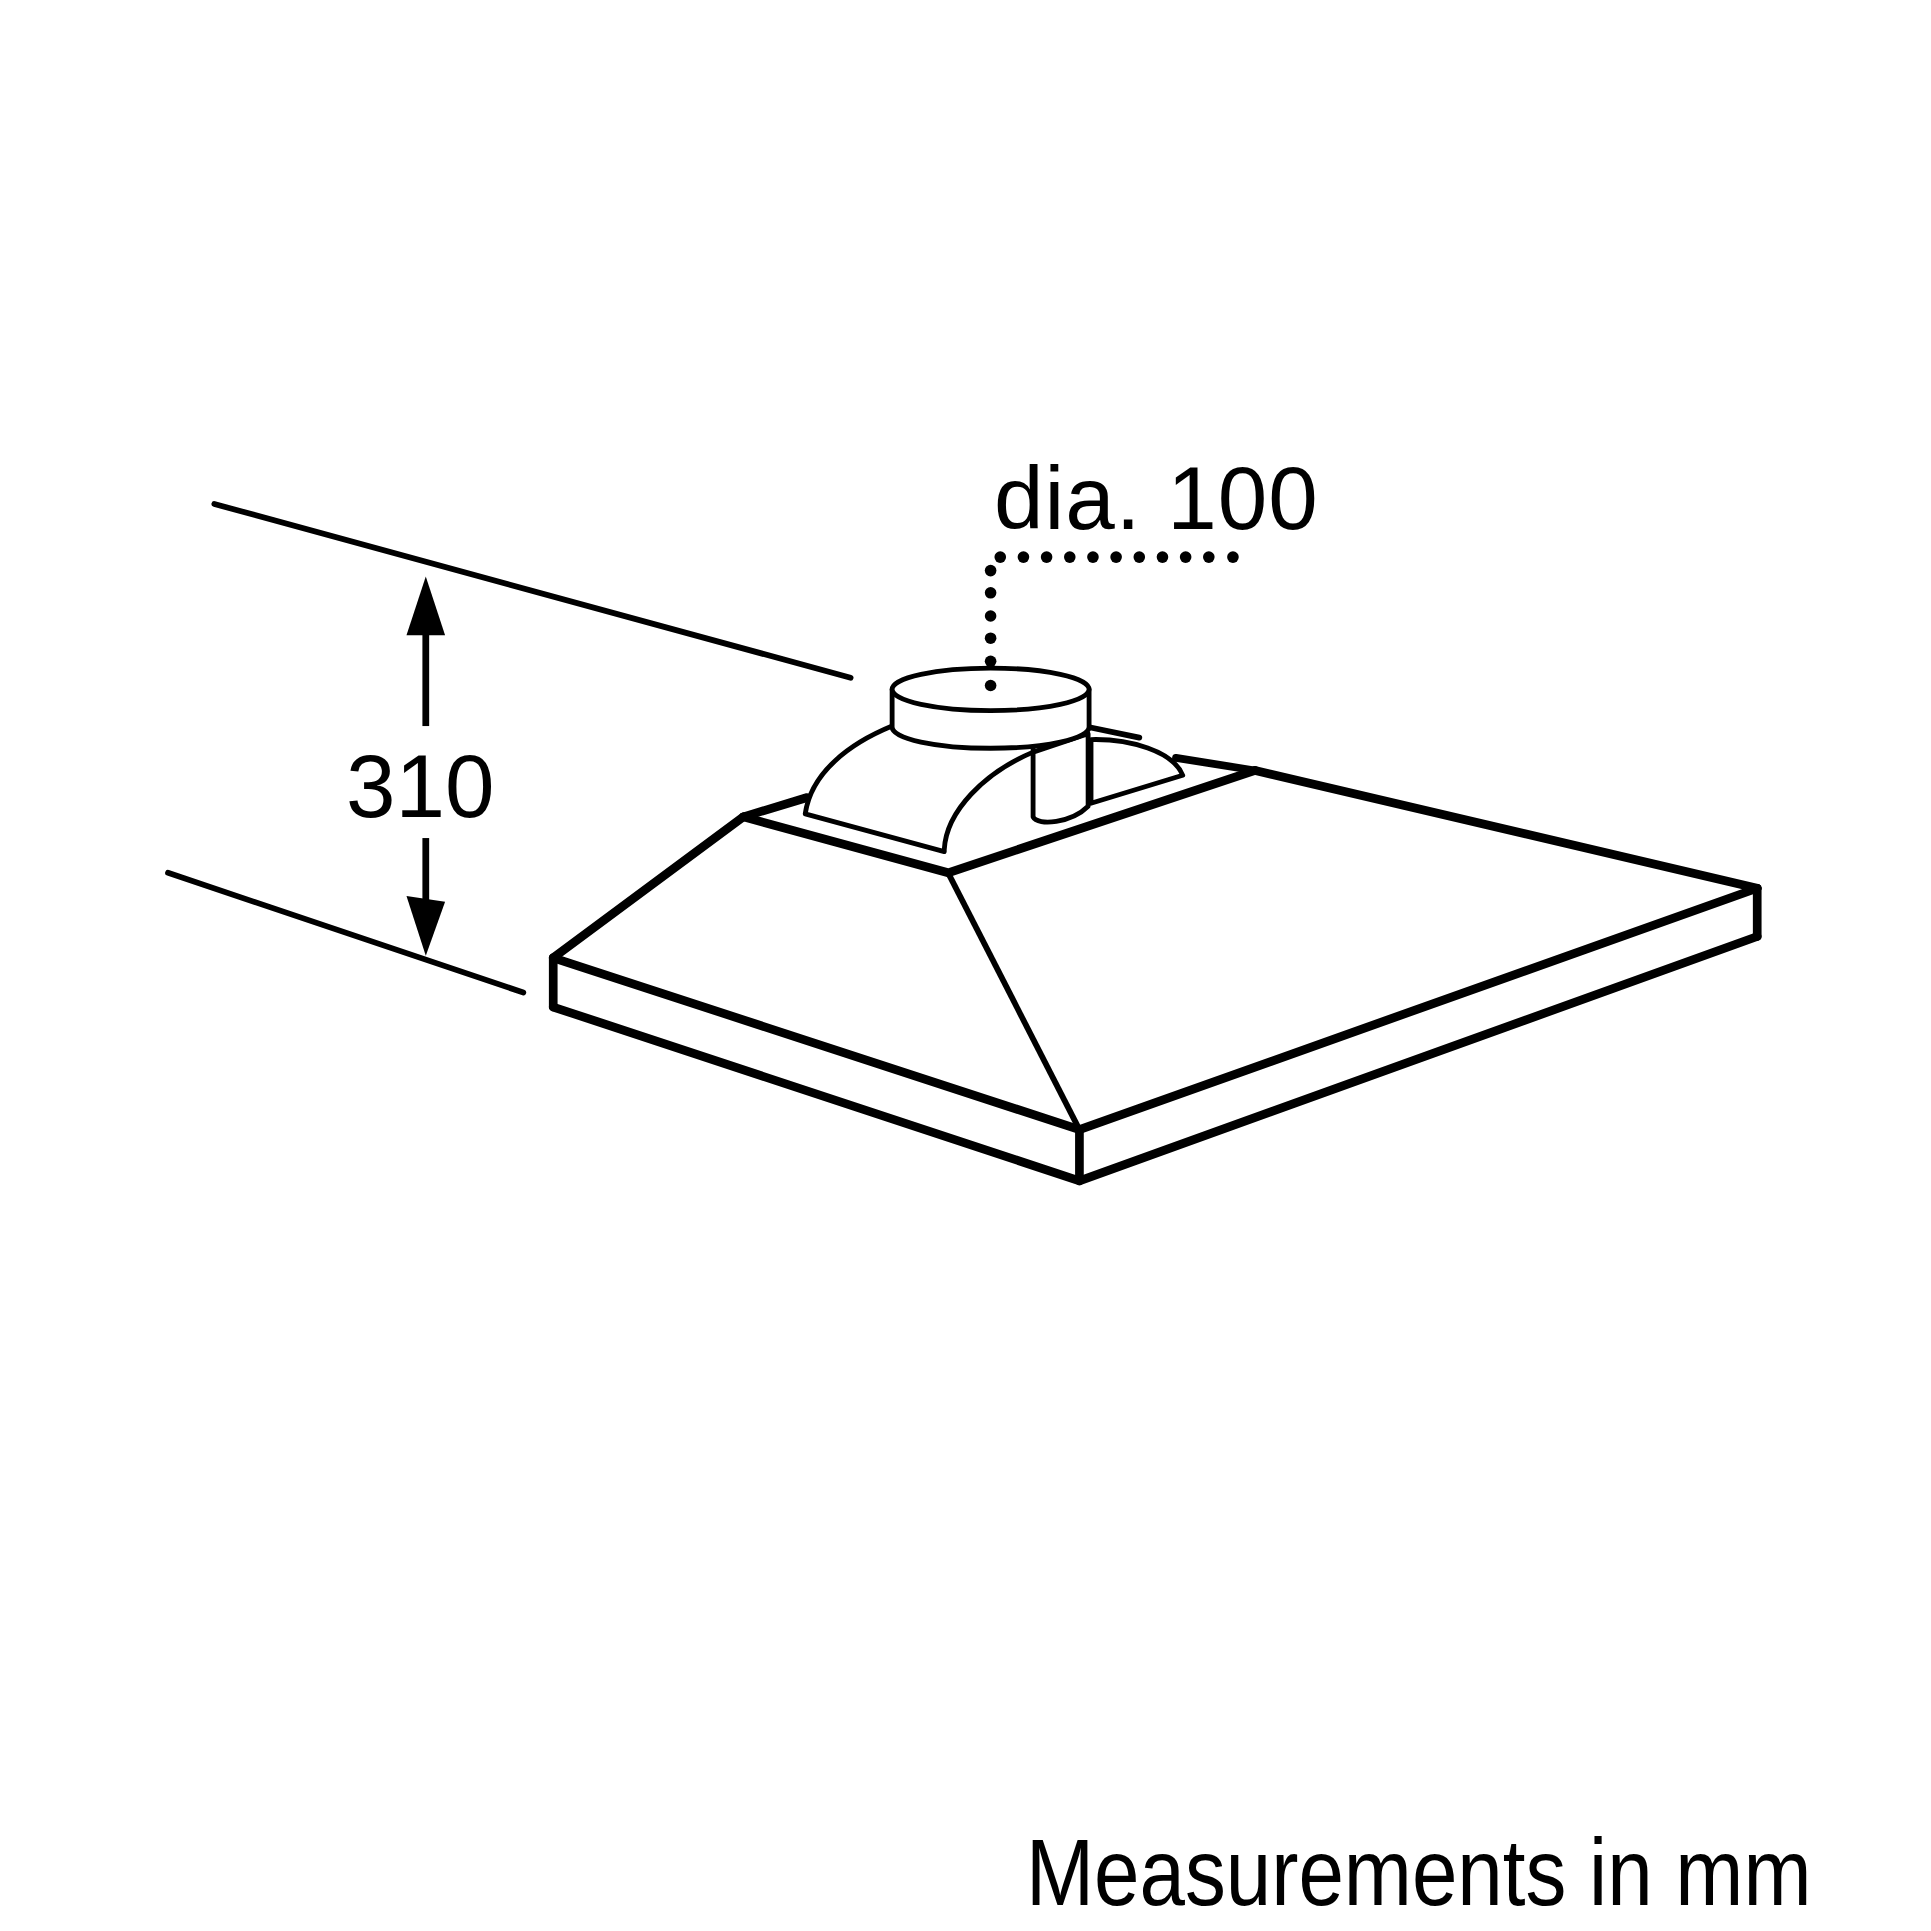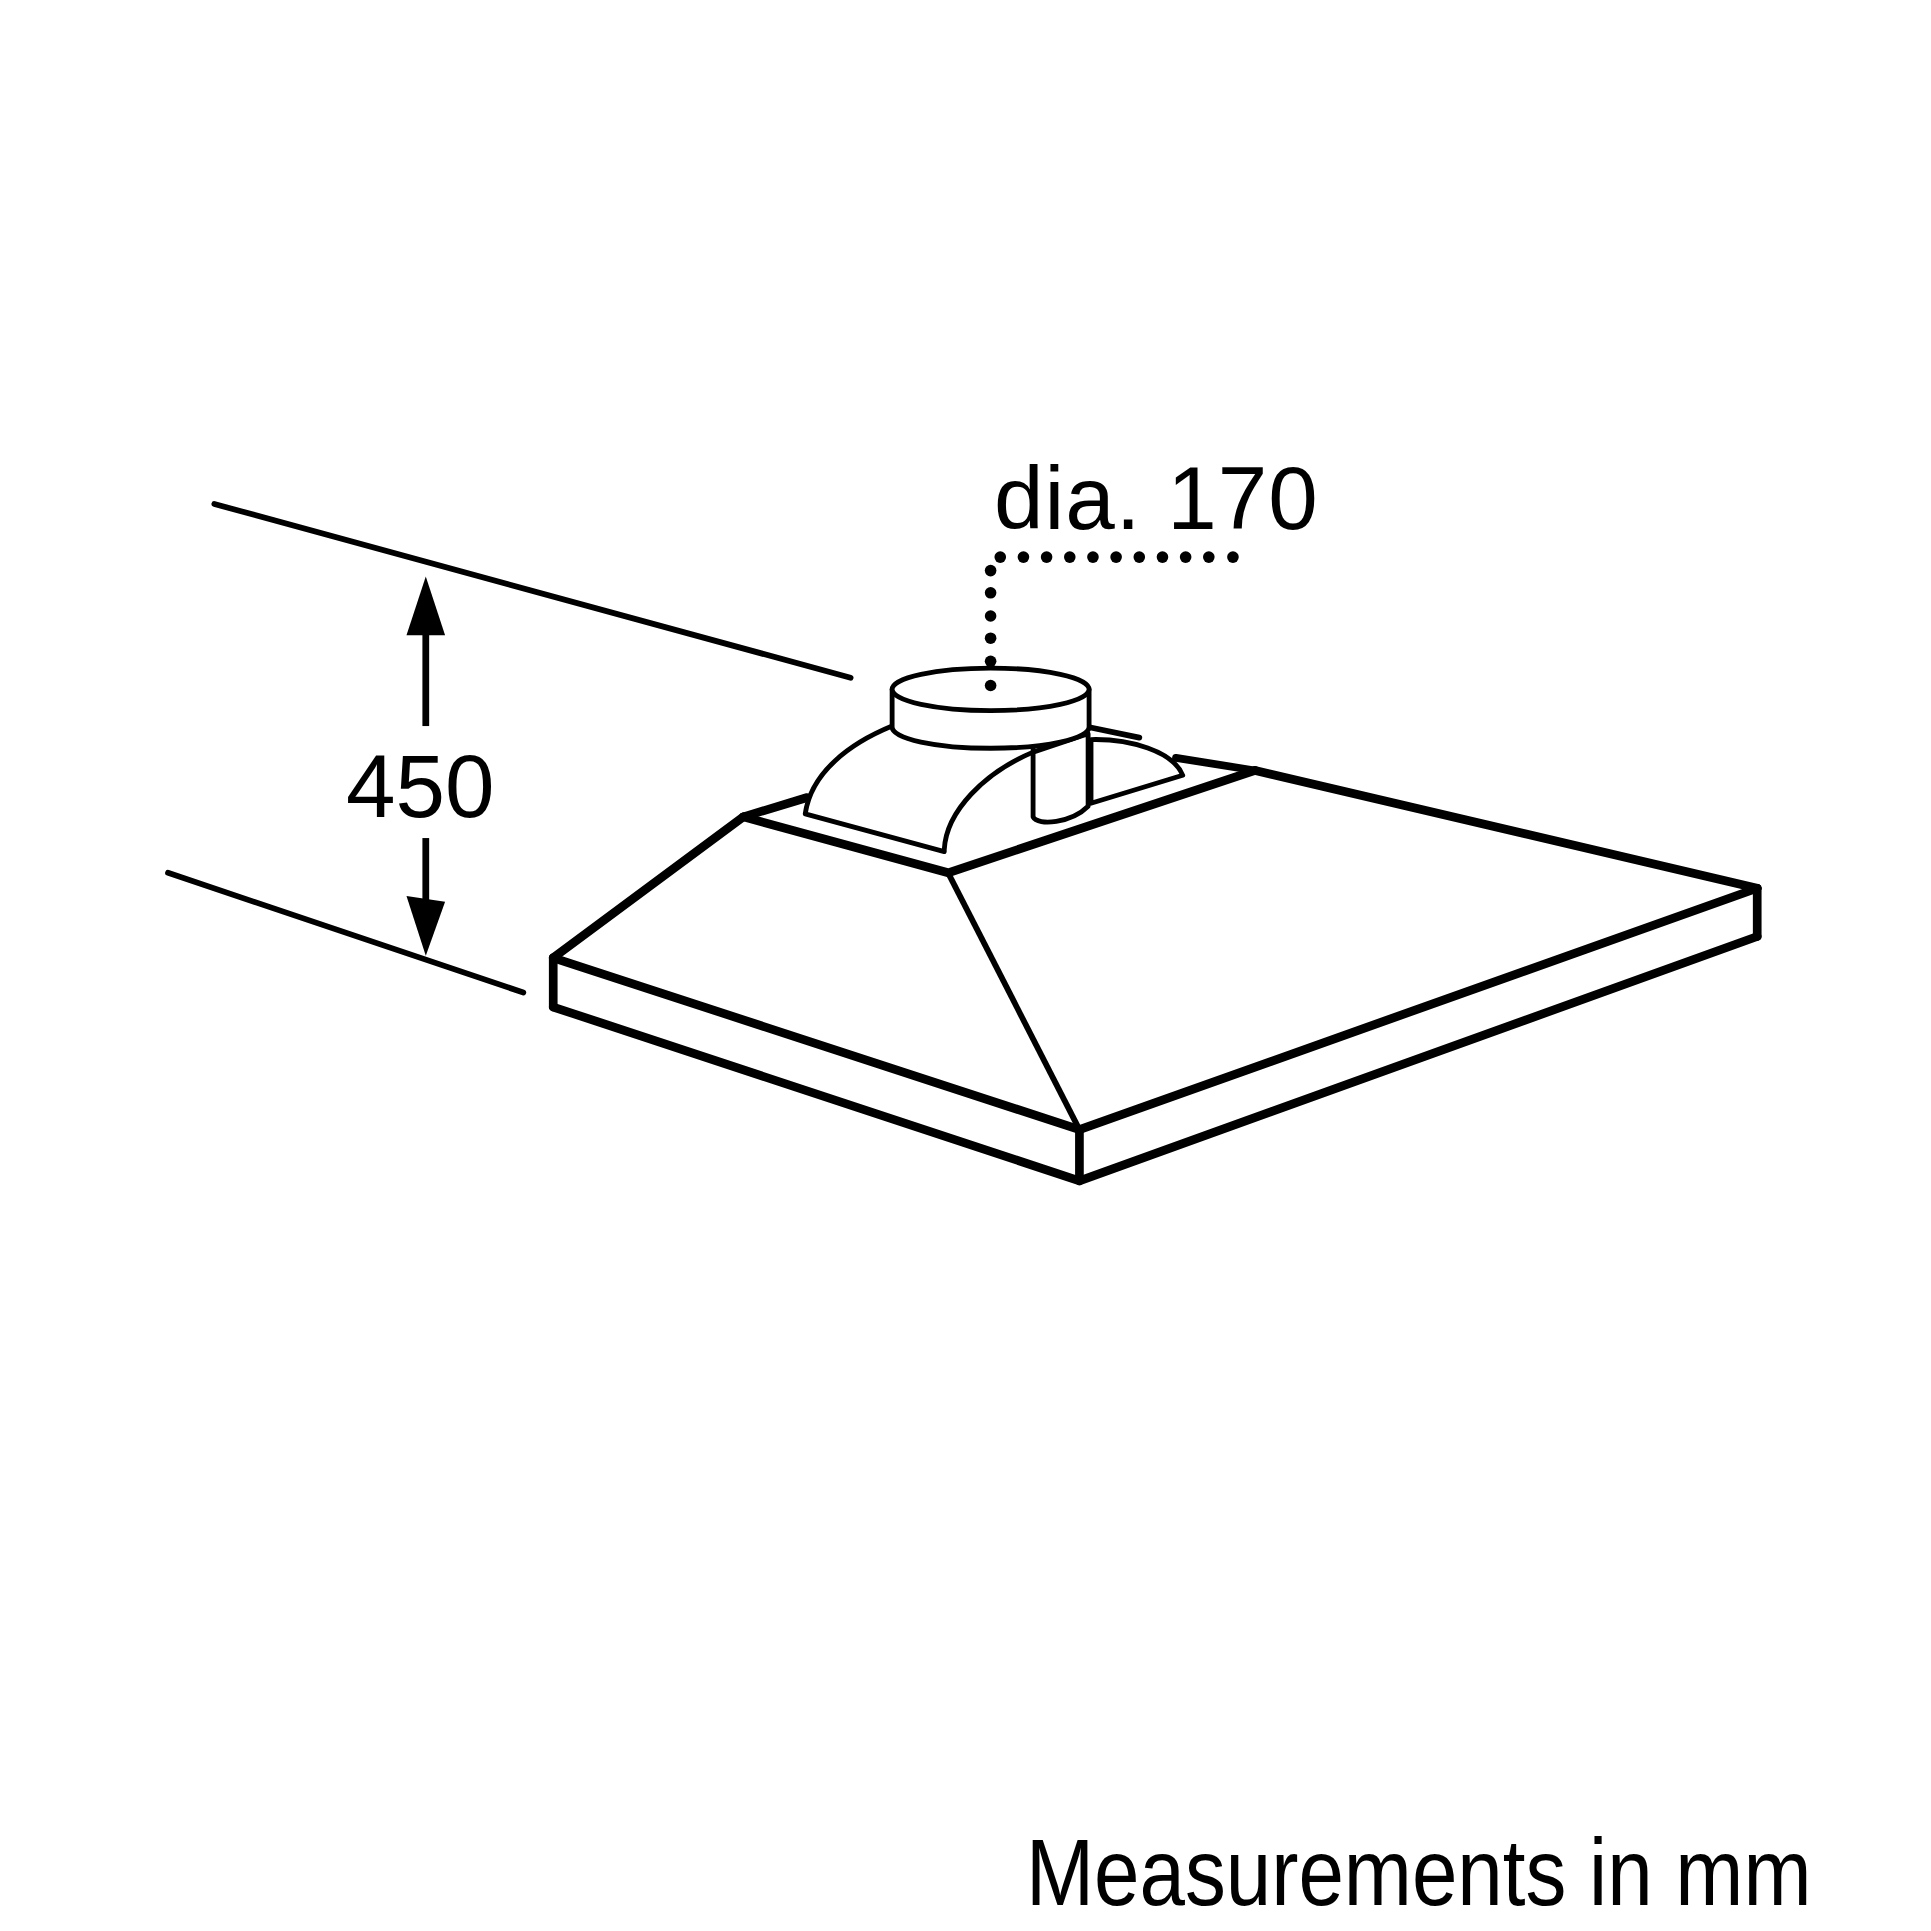--- a/index.html
+++ b/index.html
@@ -75,16 +75,16 @@
     <path d="M1130,766 C1170,765 1215,778 1225,803 L1130,832 Z"></path>
     <line x1="1127" y1="753" x2="1180" y2="764" stroke-width="6"></line>
     <line x1="1218" y1="785" x2="1300" y2="798" stroke-width="8"></line>
 
     <path d="M924,714 L924,753 A102,22 0 0 0 1128,753 L1128,714 Z"></path>
     <ellipse cx="1026" cy="714" rx="102" ry="22"></ellipse>
   </g>
   <circle cx="1026" cy="710" r="6" fill="#000"></circle>
 </svg>
 
-<div id="dia-label" class="lbl">dia. 170</div>
-<div id="height-label" class="lbl">450</div>
+<div id="dia-label" class="lbl">dia. 100</div>
+<div id="height-label" class="lbl">310</div>
 <div id="units-label" class="lbl">Measurements in mm</div>
 
 
 </body></html>

